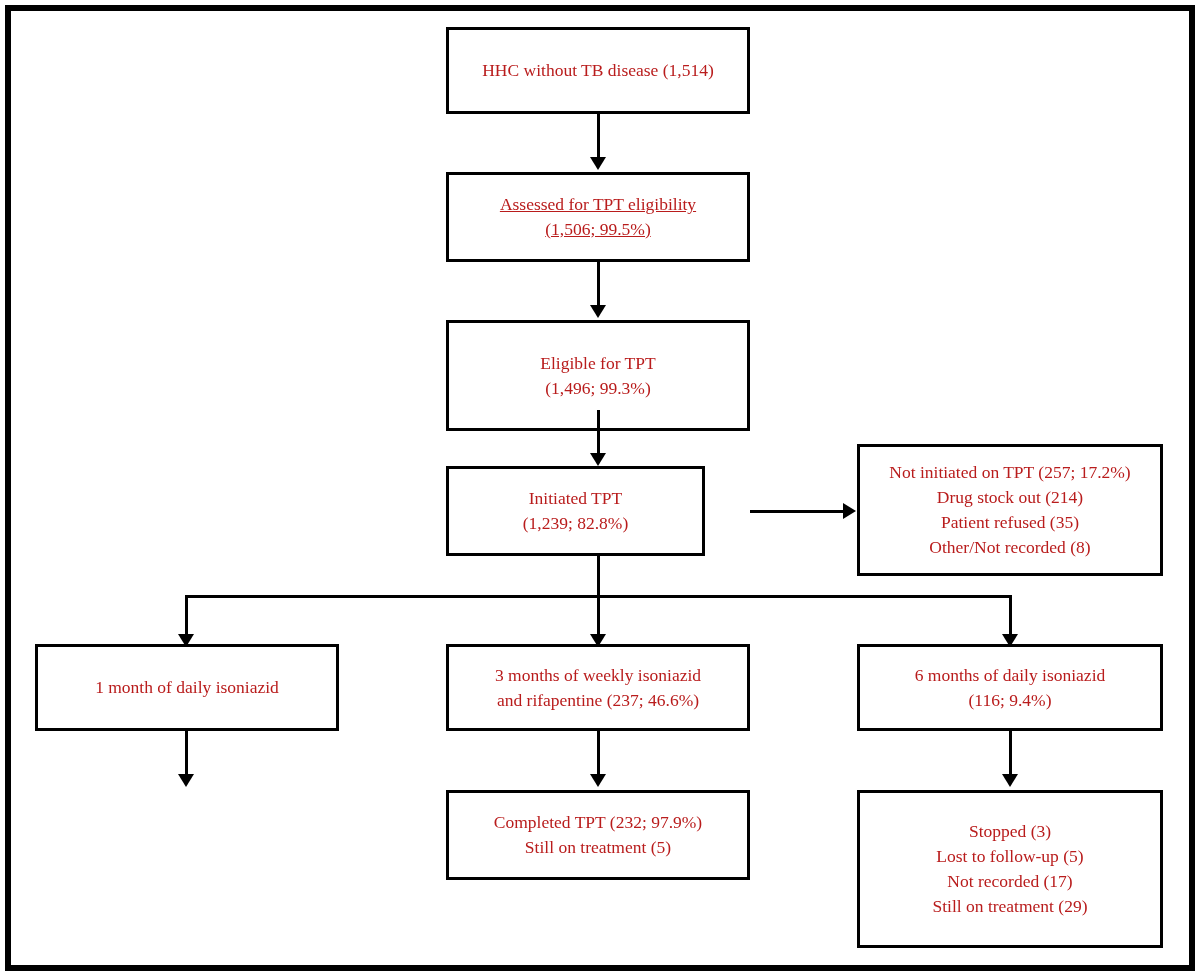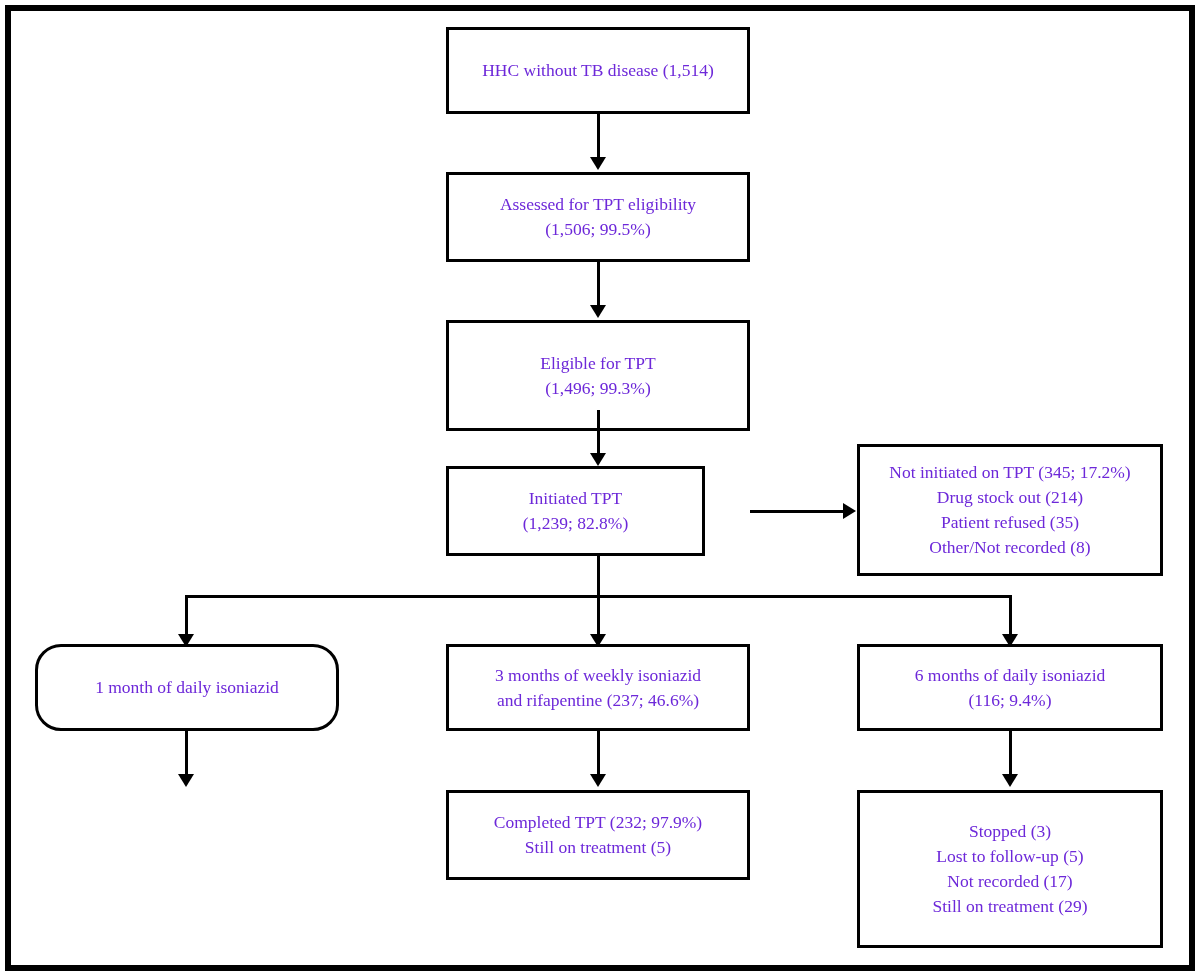--- a/index.html
+++ b/index.html
@@ -29,21 +29,21 @@
     box-sizing: border-box;
     border: 3px solid #000000;
     background: #ffffff;
     display: flex;
     flex-direction: column;
     align-items: center;
     justify-content: center;
     text-align: center;
     font-size: 17.5px;
     line-height: 1.42;
-    color: #6d28d9;
+    color: #b91c1c;
     padding: 4px 1px;
   }
   .node .line { display: block; white-space: nowrap; }
   .connector {
     position: absolute;
     background: #000000;
   }
   .v-line { width: 3px; }
   .h-line { height: 3px; }
   .arrow-down {
@@ -70,21 +70,21 @@
 
   <div class="frame"></div>
 
   <div class="node" style="left:446px; top:27px; width:304px; height:87px;">
     <span class="line">HHC without TB disease (1,514)</span>
   </div>
 
   <div class="connector v-line" style="left:597px; top:114px; height:45px;"></div>
   <div class="arrow-down" style="left:590px; top:157px;"></div>
 
-  <div class="node" style="left:446px; top:172px; width:304px; height:90px;">
+  <div class="node" style="left:446px; top:172px; width:304px; height:90px;text-decoration:underline;">
     <span class="line">Assessed for TPT eligibility</span>
     <span class="line">(1,506; 99.5%)</span>
   </div>
 
   <div class="connector v-line" style="left:597px; top:262px; height:45px;"></div>
   <div class="arrow-down" style="left:590px; top:305px;"></div>
 
   <div class="node" style="left:446px; top:320px; width:304px; height:111px;">
     <span class="line">Eligible for TPT</span>
     <span class="line">(1,496; 99.3%)</span>
@@ -95,36 +95,36 @@
 
   <div class="node" style="left:446px; top:466px; width:259px; height:90px;">
     <span class="line">Initiated TPT</span>
     <span class="line">(1,239; 82.8%)</span>
   </div>
 
   <div class="connector h-line" style="left:750px; top:510px; width:95px;"></div>
   <div class="arrow-right" style="left:843px; top:503px;"></div>
 
   <div class="node" style="left:857px; top:444px; width:306px; height:132px;">
-    <span class="line">Not initiated on TPT (345; 17.2%)</span>
+    <span class="line">Not initiated on TPT (257; 17.2%)</span>
     <span class="line">Drug stock out (214)</span>
     <span class="line">Patient refused (35)</span>
     <span class="line">Other/Not recorded (8)</span>
   </div>
 
   <div class="connector v-line" style="left:597px; top:556px; height:42px;"></div>
   <div class="connector h-line" style="left:185px; top:595px; width:827px;"></div>
   <div class="connector v-line" style="left:185px; top:595px; height:41px;"></div>
   <div class="arrow-down" style="left:178px; top:634px;"></div>
   <div class="connector v-line" style="left:597px; top:595px; height:41px;"></div>
   <div class="arrow-down" style="left:590px; top:634px;"></div>
   <div class="connector v-line" style="left:1009px; top:595px; height:41px;"></div>
   <div class="arrow-down" style="left:1002px; top:634px;"></div>
 
-  <div class="node" style="left:35px; top:644px; width:304px; height:87px;border-radius:26px;">
+  <div class="node" style="left:35px; top:644px; width:304px; height:87px;">
     <span class="line">1 month of daily isoniazid</span>
   </div>
 
   <div class="node" style="left:446px; top:644px; width:304px; height:87px;">
     <span class="line">3 months of weekly isoniazid</span>
     <span class="line">and rifapentine (237; 46.6%)</span>
   </div>
 
   <div class="node" style="left:857px; top:644px; width:306px; height:87px;">
     <span class="line">6 months of daily isoniazid</span>

